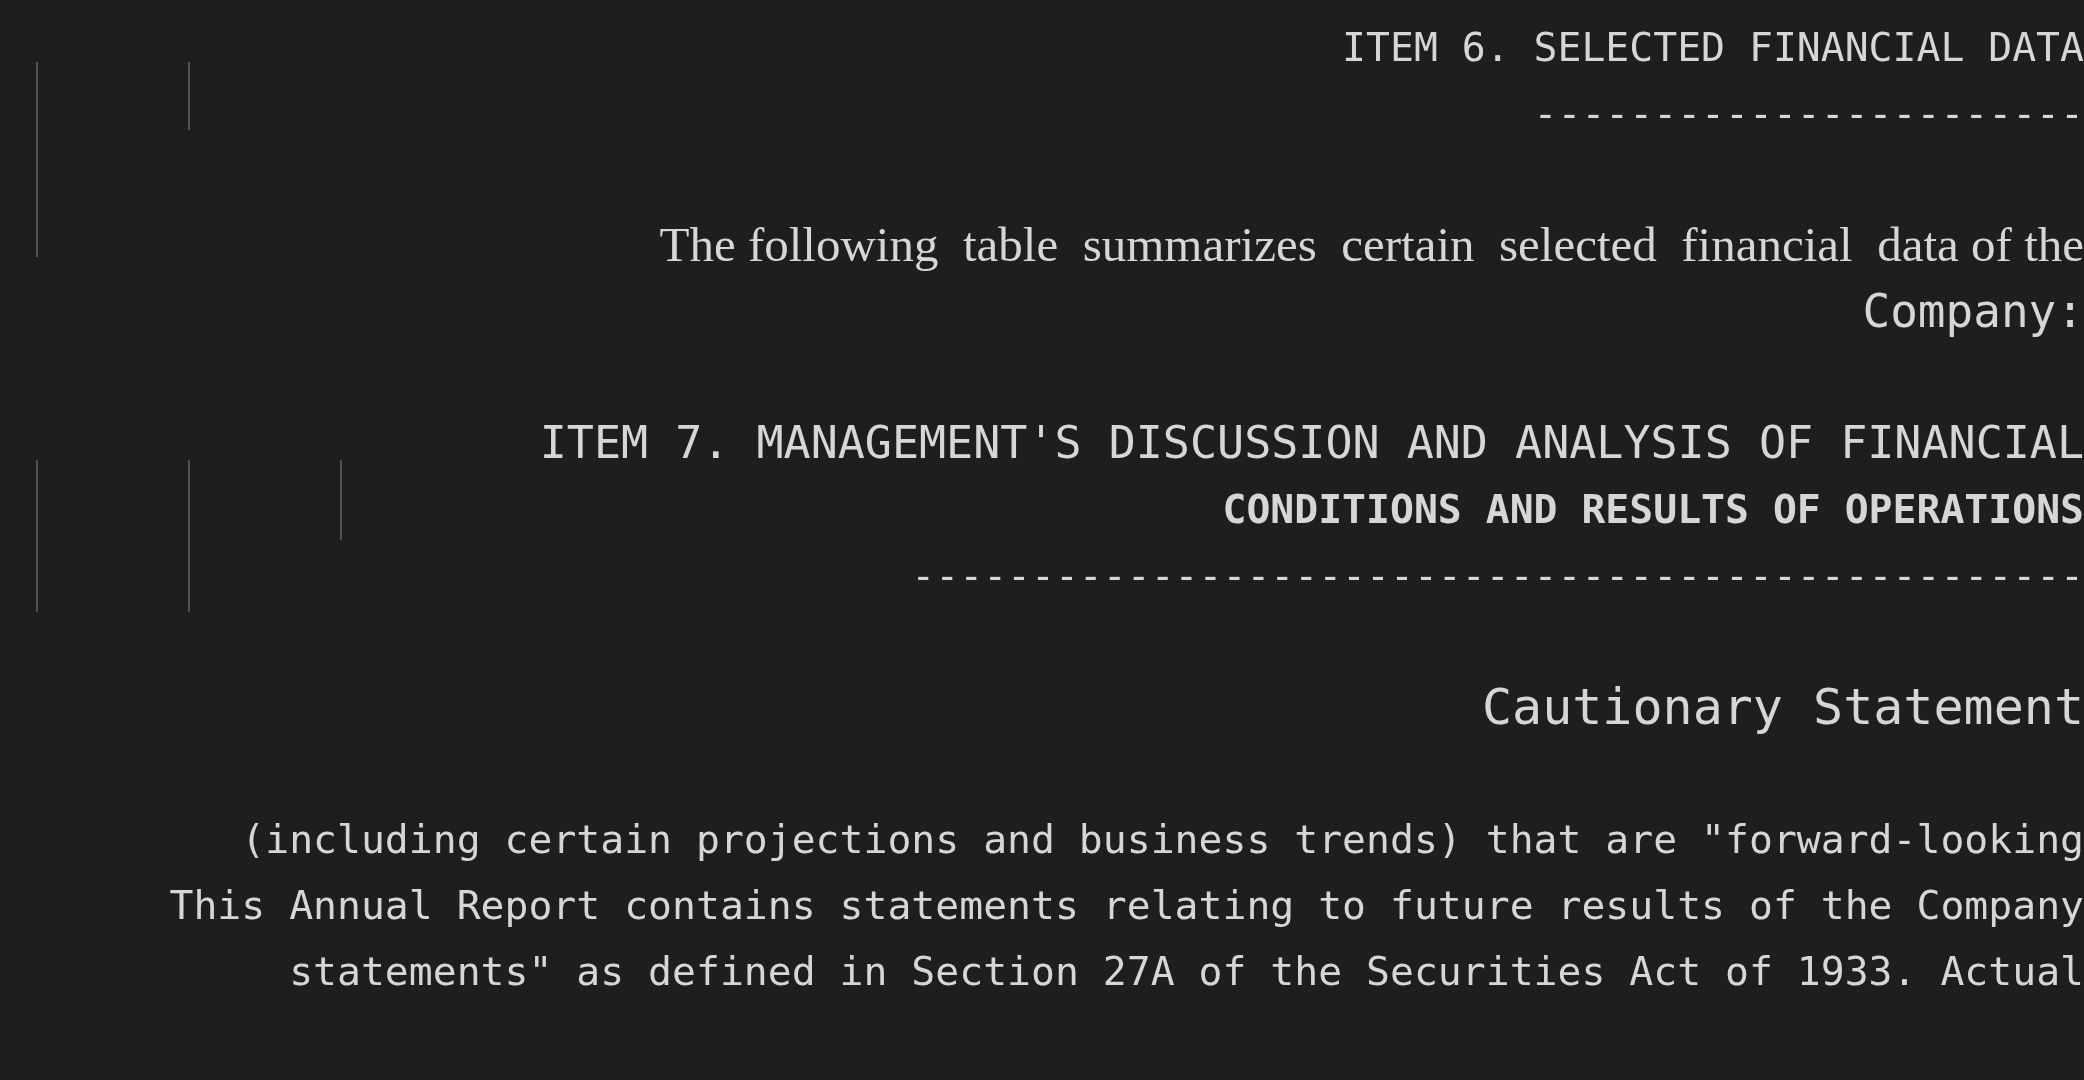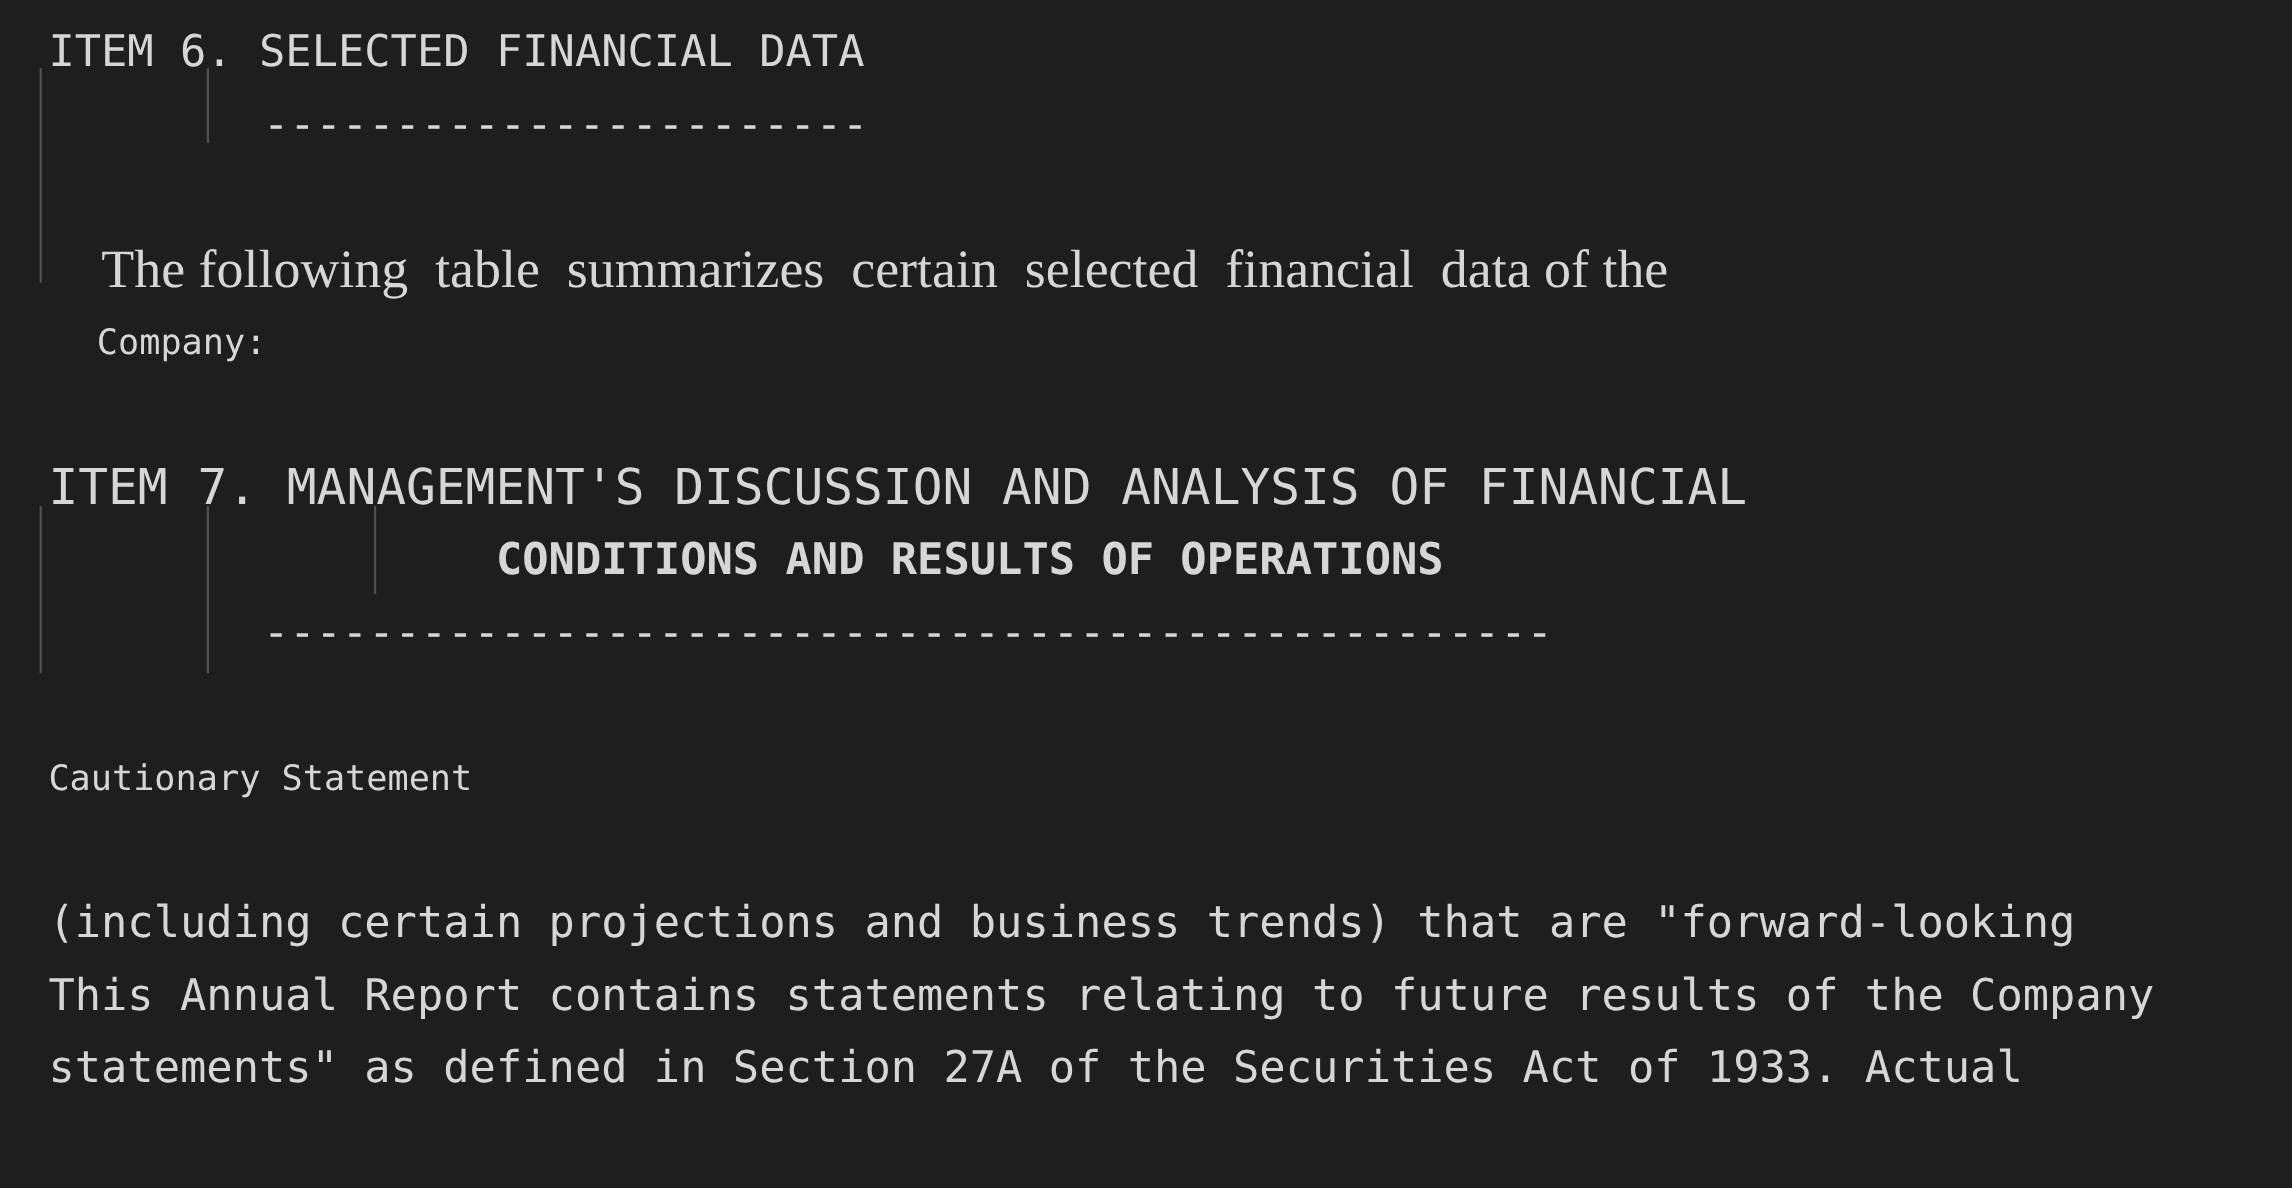--- a/index.html
+++ b/index.html
@@ -32,21 +32,22 @@
     width: 2px;
     background: #5a5a5a;
     opacity: .85;
     pointer-events: none;
   }
 
   
   .lines {
     position: relative;
     z-index: 2;
-    padding-left: 44px;
+    padding-left: 30px;
+    text-align: right;
   }
   .ln {
     display: block;
     height: 66px;
     line-height: 66px;
     font-size: 40px;
     letter-spacing: 0px;
     white-space: pre;
     color: #d6d6d6;
     font-family: "DejaVu Sans Mono", monospace;
@@ -67,26 +68,26 @@
     <div class="guide" style="left: 36px; top: 460px; height: 152px; background: rgb(90, 90, 90);"></div>
     <div class="guide" style="left: 188px; top: 460px; height: 152px; background: rgb(90, 90, 90);"></div>
     <div class="guide" style="left: 340px; top: 460px; height: 80px; background: rgb(90, 90, 90);"></div>
   </div>
 
   <div class="lines">
     <span class="ln" style="color: rgb(214, 214, 214); font-size: 39.75px;">ITEM 6. SELECTED FINANCIAL DATA</span>
     <span class="ln rule" style="padding-left: 195px; color: rgb(214, 214, 214); font-size: 39.75px;">-----------------------</span>
     <span class="ln blank" style="font-size: 39.75px;"></span>
     <span class="ln" style="color: rgb(214, 214, 214); font-size: 49px; font-family: Liberation Serif, serif;">    The following  table  summarizes  certain  selected  financial  data of the</span>
-    <span class="ln" style="color: rgb(214, 214, 214); font-size: 32px; margin-left: 44px;">Company:</span>
+    <span class="ln" style="color: rgb(214, 214, 214); font-size: 46px; margin-left: 44px;">Company:</span>
     <span class="ln blank" style="font-size: 39.75px;"></span>
     <span class="ln" style="color: rgb(214, 214, 214); font-size: 45px;">ITEM 7. MANAGEMENT'S DISCUSSION AND ANALYSIS OF FINANCIAL</span>
     <span class="ln" style="color: rgb(214, 214, 214); font-size: 39.75px; font-weight: bold;">                 CONDITIONS AND RESULTS OF OPERATIONS</span>
     <span class="ln rule" style="padding-left: 195px; color: rgb(214, 214, 214); font-size: 39.75px;">-------------------------------------------------</span>
     <span class="ln blank" style="font-size: 39.75px;"></span>
-    <span class="ln" style="color: rgb(214, 214, 214); font-size: 32px;">Cautionary Statement</span>
+    <span class="ln" style="color: rgb(214, 214, 214); font-size: 50px;">Cautionary Statement</span>
     <span class="ln blank" style="font-size: 39.75px;"></span>
     <span class="ln" style="color: rgb(214, 214, 214); font-size: 39.75px;">(including certain projections and business trends) that are "forward-looking</span>
     <span class="ln" style="color: rgb(214, 214, 214); font-size: 39.75px;">This Annual Report contains statements relating to future results of the Company</span>
     <span class="ln" style="color: rgb(214, 214, 214); font-size: 39.75px;">statements" as defined in Section 27A of the Securities Act of 1933. Actual</span>
   </div>
 
 </div>
 
 </body></html>

